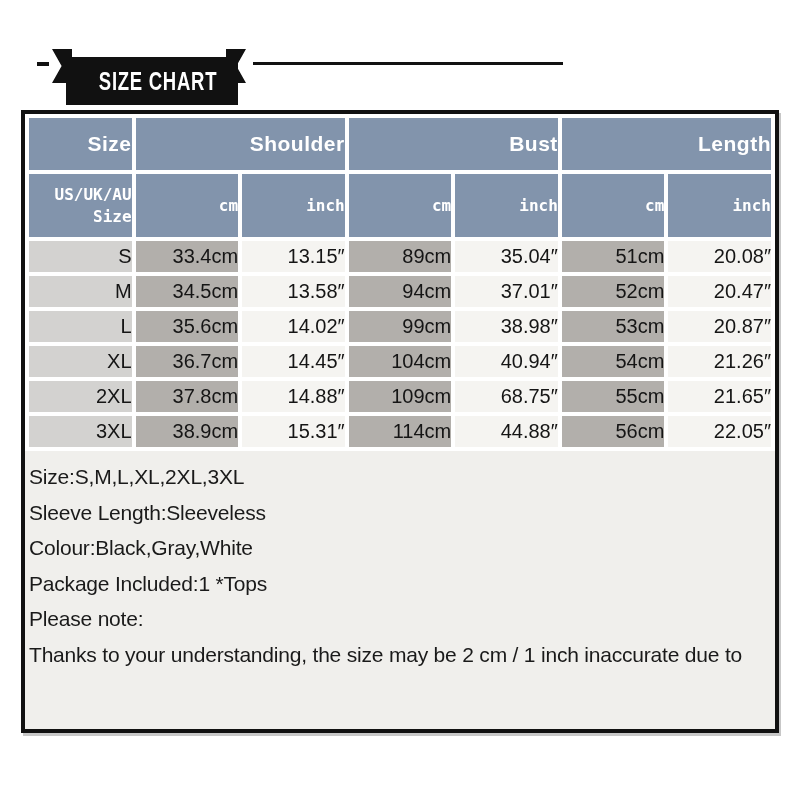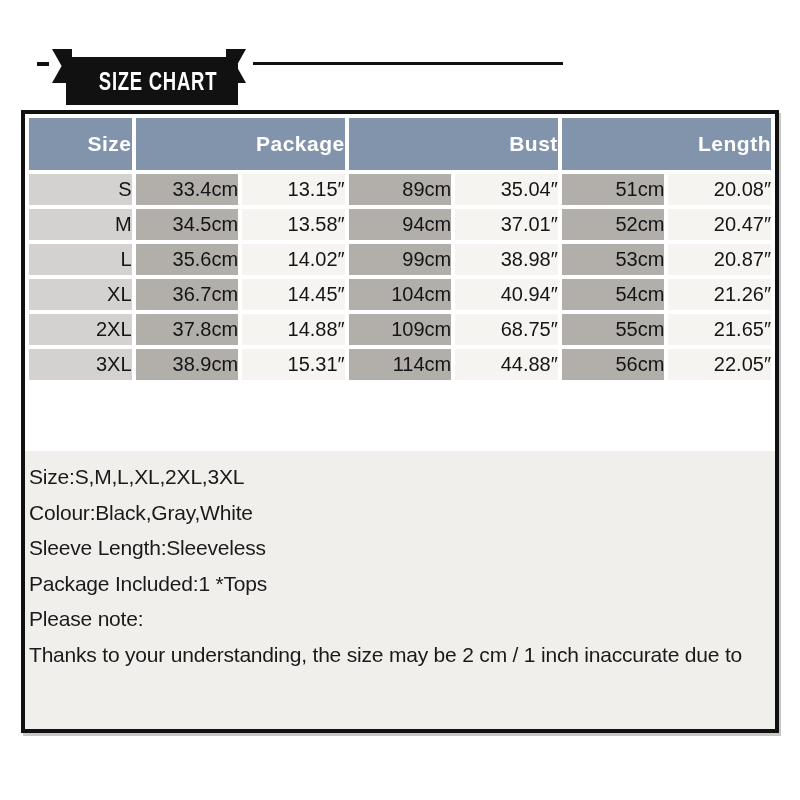--- a/index.html
+++ b/index.html
@@ -79,23 +79,33 @@
     <span>SIZE CHART</span>
   </div>
   <span class="banner-line"></span>
 </div>
 
 <div class="box">
   <table class="size-table">
     <thead>
       <tr class="h1">
         <th>Size</th>
-        <th colspan="2">Package</th>
+        <th colspan="2">Shoulder</th>
         <th colspan="2">Bust</th>
         <th colspan="2">Length</th>
+      </tr>
+      <tr class="h2">
+        <th>US/UK/AU
+Size</th>
+        <th>cm</th>
+        <th>inch</th>
+        <th>cm</th>
+        <th>inch</th>
+        <th>cm</th>
+        <th>inch</th>
       </tr>
     </thead>
     <tbody>
       <tr>
         <td class="c-size">S</td>
         <td class="c-cm">33.4cm</td>
         <td class="c-inch">13.15″</td>
         <td class="c-cm">89cm</td>
         <td class="c-inch">35.04″</td>
         <td class="c-cm">51cm</td>
@@ -144,19 +154,19 @@
         <td class="c-cm">114cm</td>
         <td class="c-inch">44.88″</td>
         <td class="c-cm">56cm</td>
         <td class="c-inch">22.05″</td>
       </tr>
     </tbody>
   </table>
 
   <div class="notes">
     <p>Size:S,M,L,XL,2XL,3XL</p>
+    <p>Sleeve Length:Sleeveless</p>
     <p>Colour:Black,Gray,White</p>
-    <p>Sleeve Length:Sleeveless</p>
     <p>Package Included:1 *Tops</p>
     <p>Please note:</p>
     <p>Thanks to your understanding, the size may be 2 cm / 1 inch inaccurate due to</p>
   </div>
 </div>
 
 </body></html>

